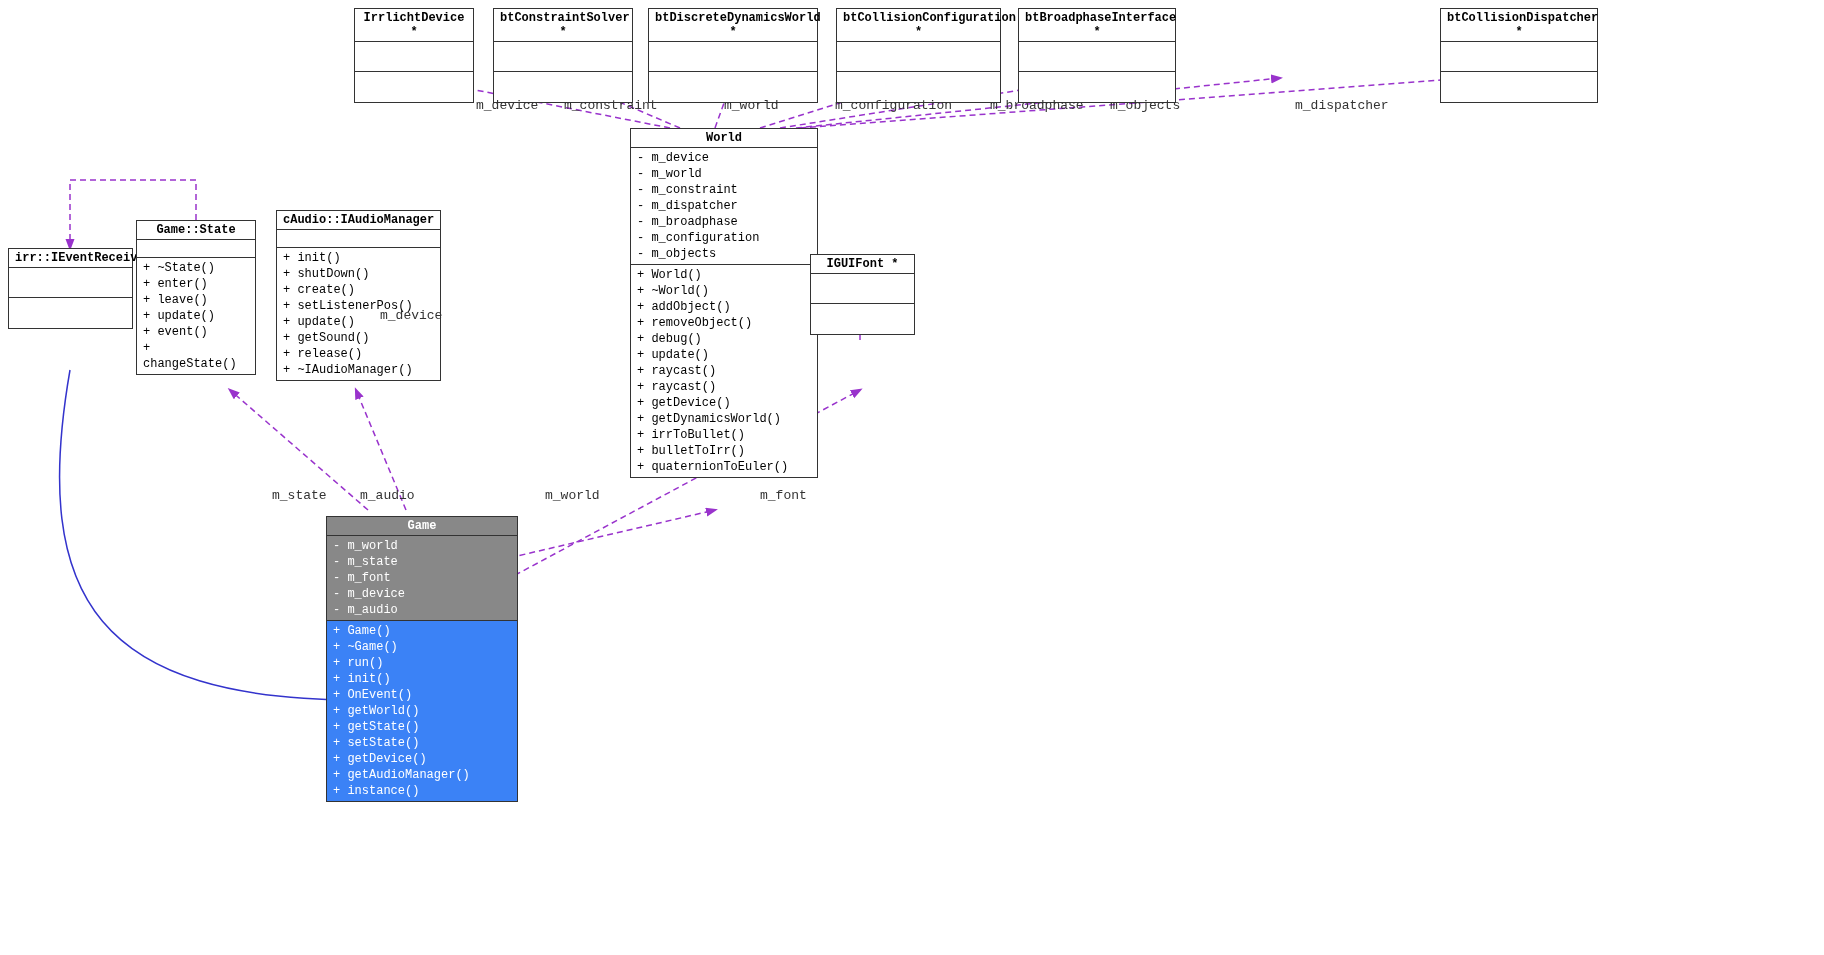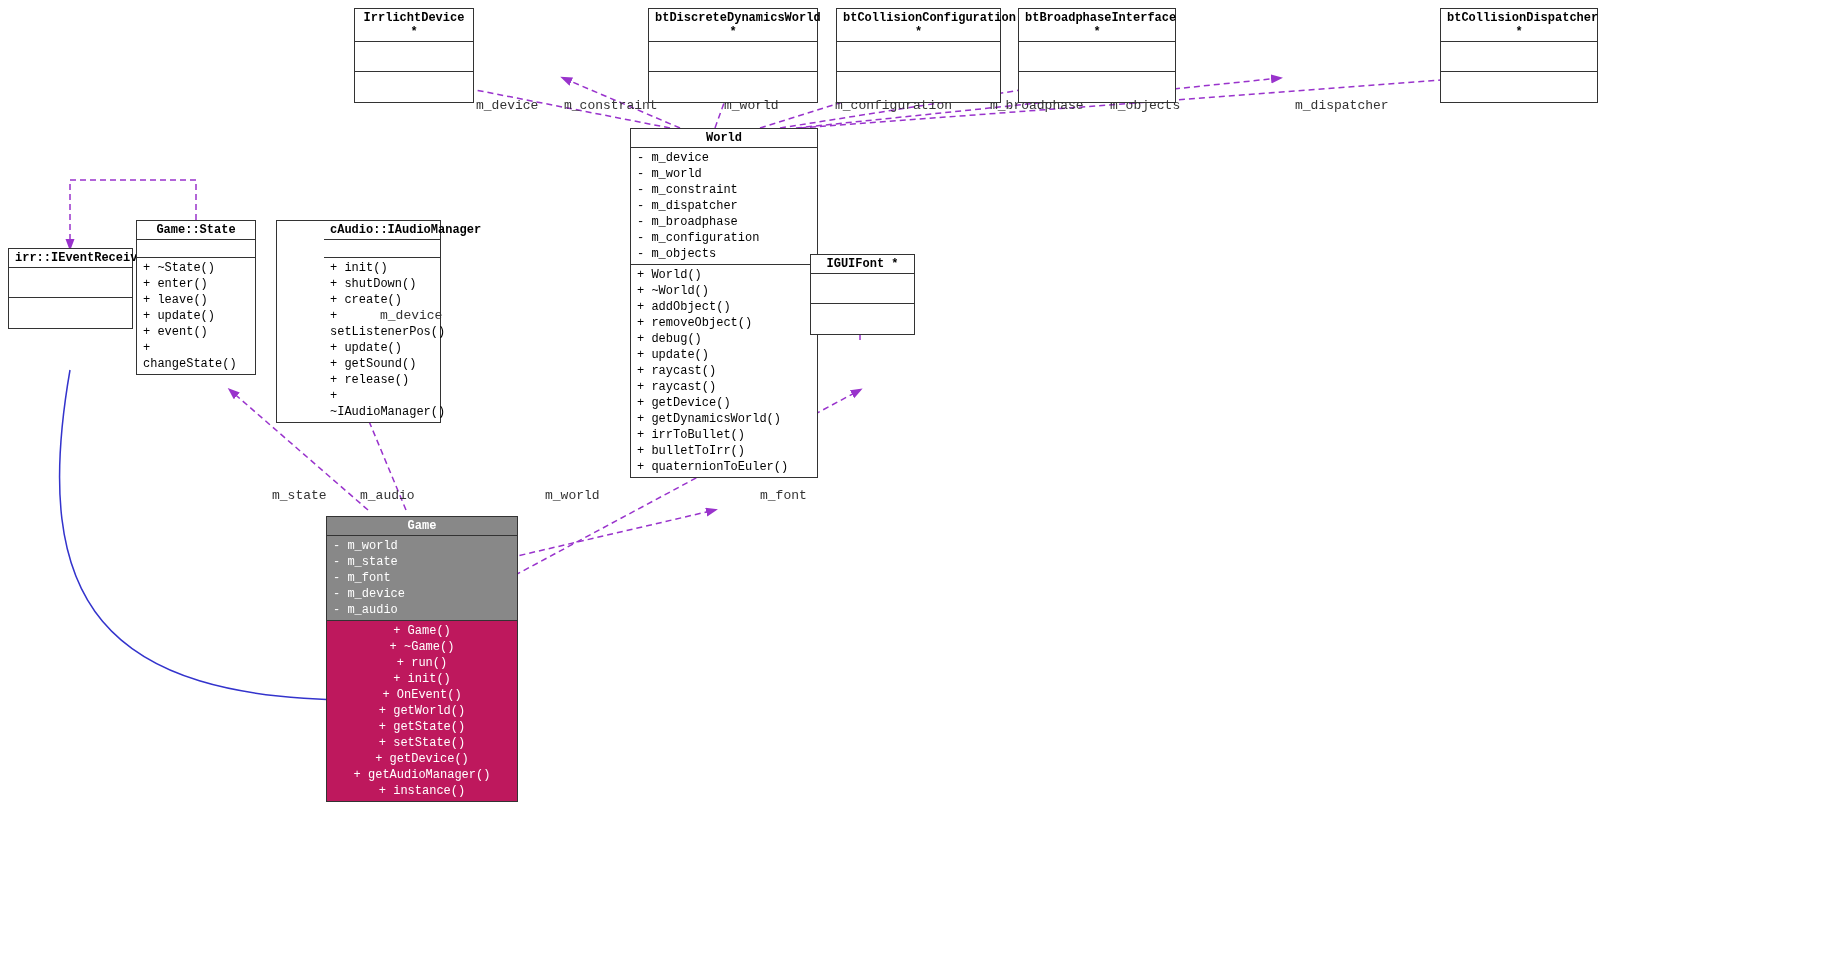--- a/index.html
+++ b/index.html
@@ -109,20 +109,25 @@
 
     <line x1="860" y1="340" x2="860" y2="310" stroke="#9933cc" stroke-width="1.5" stroke-dasharray="6,4" marker-end="url(#arrow-purple)"></line>
   </svg>
 
   <div class="uml-box" style="left:354px;top:8px;width:120px;">
     <div class="box-header">IrrlichtDevice *</div>
     <div class="box-section" style="min-height:30px;"></div>
     <div class="box-section" style="min-height:30px;"></div>
   </div>
 
+  <div class="uml-box" style="left:493px;top:8px;width:140px;">
+    <div class="box-header">btConstraintSolver *</div>
+    <div class="box-section" style="min-height:30px;"></div>
+    <div class="box-section" style="min-height:30px;"></div>
+  </div>
 
   <div class="uml-box" style="left:648px;top:8px;width:170px;">
     <div class="box-header">btDiscreteDynamicsWorld *</div>
     <div class="box-section" style="min-height:30px;"></div>
     <div class="box-section" style="min-height:30px;"></div>
   </div>
 
   <div class="uml-box" style="left:836px;top:8px;width:165px;">
     <div class="box-header">btCollisionConfiguration *</div>
     <div class="box-section" style="min-height:30px;"></div>
@@ -154,21 +159,21 @@
     <div class="box-section">
       <div>+ ~State()</div>
       <div>+ enter()</div>
       <div>+ leave()</div>
       <div>+ update()</div>
       <div>+ event()</div>
       <div>+ changeState()</div>
     </div>
   </div>
 
-  <div class="uml-box" style="left:276px;top:220px;width:165px;padding-left:47px;">
+  <div class="uml-box" style="left:276px;top:210px;width:165px;">
     <div class="box-header">cAudio::IAudioManager</div>
     <div class="box-section" style="min-height:18px;"></div>
     <div class="box-section">
       <div>+ init()</div>
       <div>+ shutDown()</div>
       <div>+ create()</div>
       <div>+ setListenerPos()</div>
       <div>+ update()</div>
       <div>+ getSound()</div>
       <div>+ release()</div>
@@ -212,21 +217,21 @@
 
   <div class="uml-box dark-header" style="left:326px;top:516px;width:192px;">
     <div class="box-header">Game</div>
     <div class="box-section" style="background:#888;color:#fff;">
       <div>- m_world</div>
       <div>- m_state</div>
       <div>- m_font</div>
       <div>- m_device</div>
       <div>- m_audio</div>
     </div>
-    <div class="box-section" style="background:#be185d;color:#fff;text-align:center;">
+    <div class="box-section" style="background:#3b82f6;color:#fff;">
       <div>+ Game()</div>
       <div>+ ~Game()</div>
       <div>+ run()</div>
       <div>+ init()</div>
       <div>+ OnEvent()</div>
       <div>+ getWorld()</div>
       <div>+ getState()</div>
       <div>+ setState()</div>
       <div>+ getDevice()</div>
       <div>+ getAudioManager()</div>

